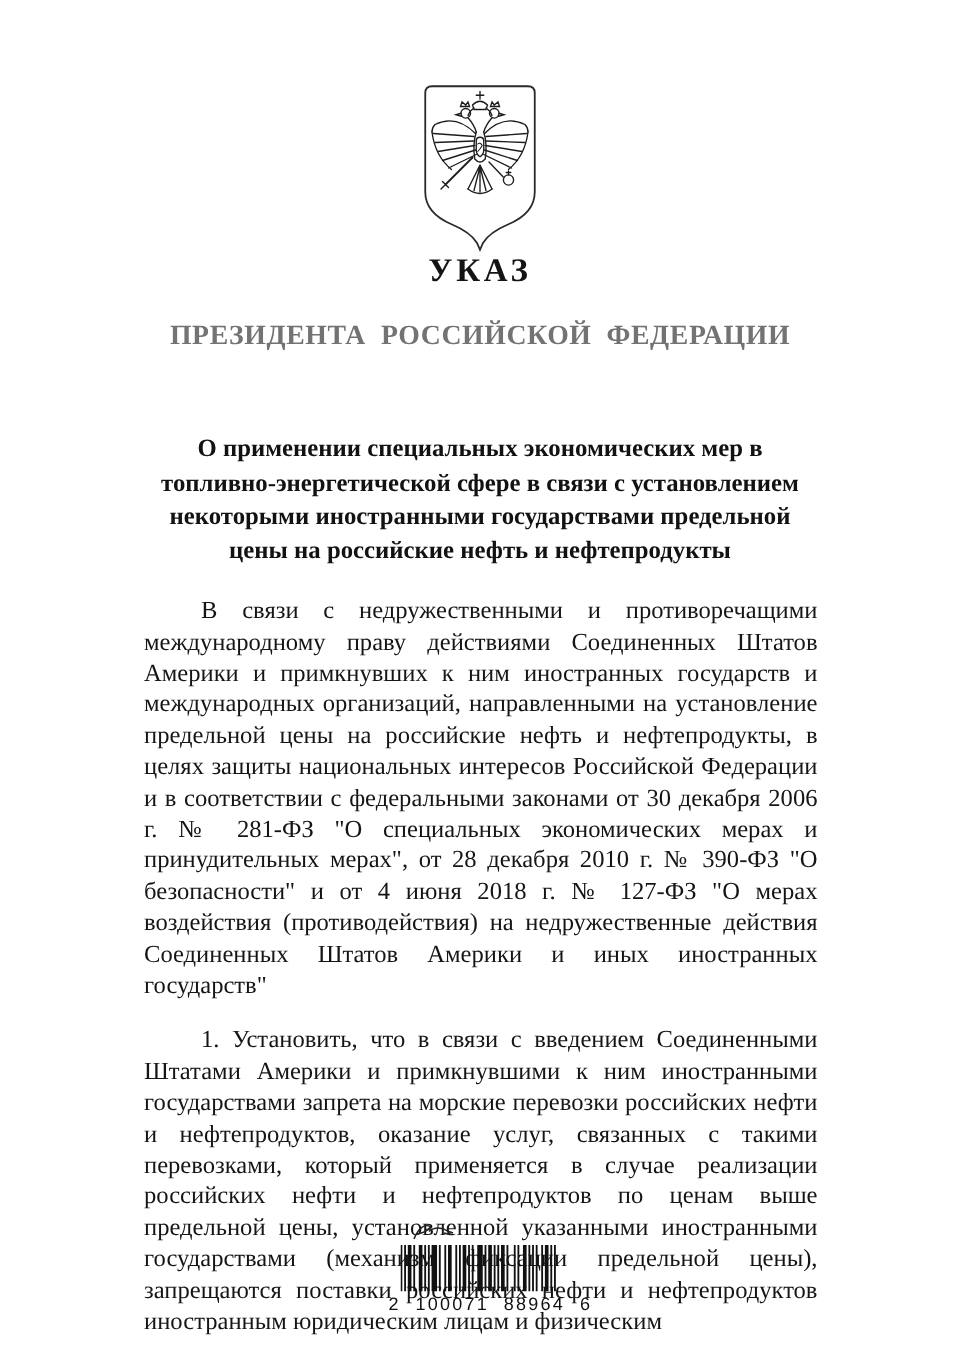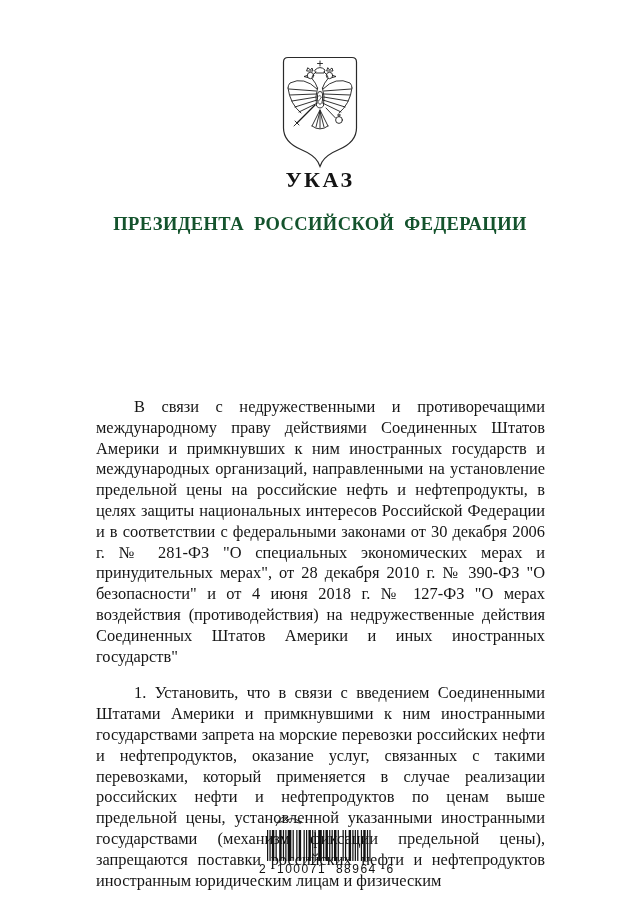--- a/index.html
+++ b/index.html
@@ -37,21 +37,21 @@
   .doc-issuer {
     position: absolute;
     top: 214px;
     left: 0;
     width: 100%;
     text-align: center;
     font-size: 18.5px;
     font-weight: 600;
     letter-spacing: 0.4px;
     word-spacing: 5px;
-    color: #14532d;
+    color: #737373;
   }
   .doc-subject {
     position: absolute;
     top: 288px;
     left: 0;
     width: 100%;
     text-align: center;
     font-weight: bold;
     font-size: 16.5px;
     line-height: 22.5px;
@@ -154,20 +154,26 @@
       <circle cx="57" cy="64" r="3.4"></circle>
       <path d="M57,60.6 L57,58 M55.5,59 L58.5,59"></path>
       <path d="M44,52 L53.5,62"></path>
     </g>
   </svg>
 
   <div class="doc-type">УКАЗ</div>
 
   <div class="doc-issuer">ПРЕЗИДЕНТА РОССИЙСКОЙ ФЕДЕРАЦИИ</div>
 
+  <div class="doc-subject">
+    <div>О применении специальных экономических мер в</div>
+    <div>топливно-энергетической сфере в связи с установлением</div>
+    <div>некоторыми иностранными государствами предельной</div>
+    <div>цены на российские нефть и нефтепродукты</div>
+  </div>
 
   <div class="doc-body">
     <p>В связи с недружественными и противоречащими международному праву действиями Соединенных Штатов Америки и примкнувших к ним иностранных государств и международных организаций, направленными на установление предельной цены на российские нефть и нефтепродукты, в целях защиты национальных интересов Российской Федерации и в соответствии с федеральными законами от 30 декабря 2006 г. № 281-ФЗ "О специальных экономических мерах и принудительных мерах", от 28 декабря 2010 г. № 390-ФЗ "О безопасности" и от 4 июня 2018 г. № 127-ФЗ "О мерах воздействия (противодействия) на недружественные действия Соединенных Штатов Америки и иных иностранных государств"</p>
     <p>1. Установить, что в связи с введением Соединенными Штатами Америки и примкнувшими к ним иностранными государствами запрета на морские перевозки российских нефти и нефтепродуктов, оказание услуг, связанных с такими перевозками, который применяется в случае реализации российских нефти и нефтепродуктов по ценам выше предельной цены, установленной указанными иностранными государствами (механизм фиксации предельной цены), запрещаются поставки российских нефти и нефтепродуктов иностранным юридическим лицам и физическим</p>
   </div>
 
   <div class="barcode-block">
     <svg class="mark" viewBox="0 0 30 15">
       <path d="M2,12 C5,4 10,1.5 13,4 C11,7 6,8.5 3,9 M12,7 C16,3.5 21,4.5 24,6.5 L28,8 M22,8 Q25,9 27,9" fill="none" stroke="#222" stroke-width="1"></path>
     </svg>

